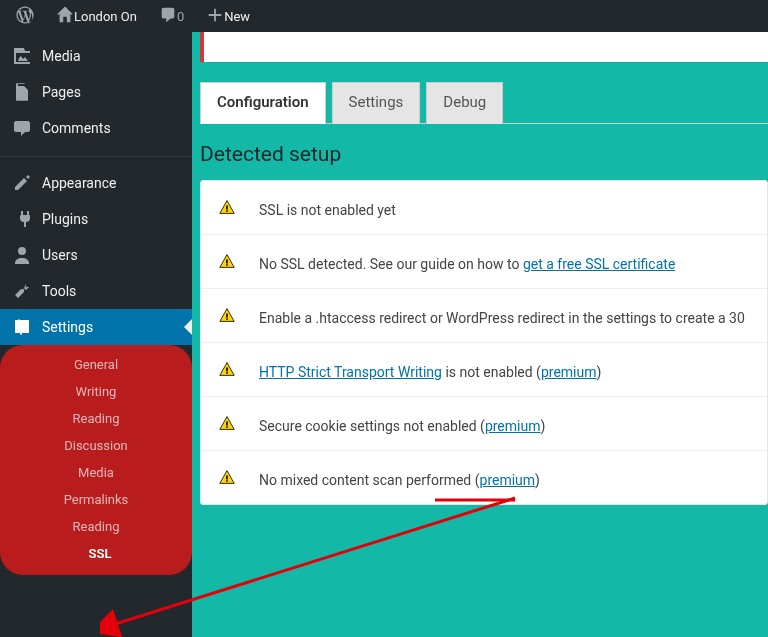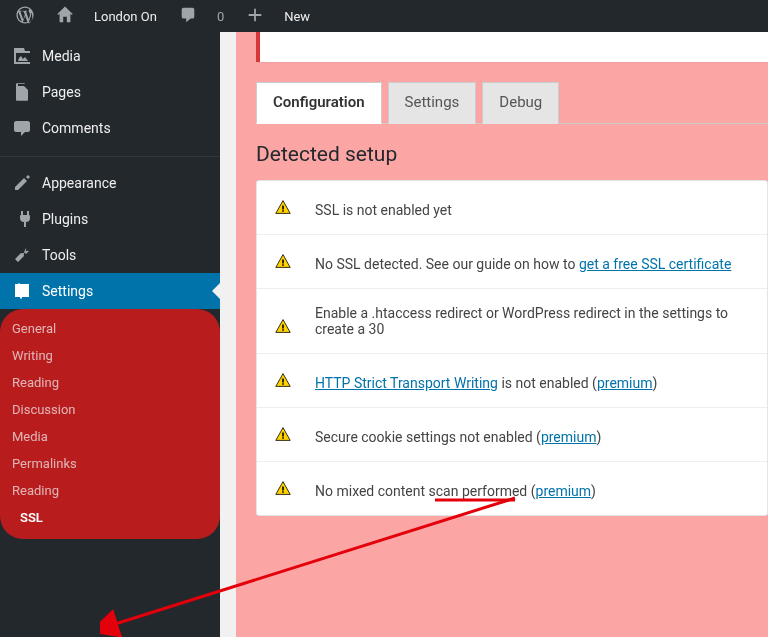--- a/index.html
+++ b/index.html
@@ -21,40 +21,41 @@
     color: #eee;
     display: flex;
     align-items: center;
     padding: 0 8px;
     font-size: 13px;
     gap: 6px;
   }
   .adminbar .ab-item {
     display: flex;
     align-items: center;
-    gap: 20px;
+    gap: 0;
     padding: 8px 8px;
     height: 32px;
     color: #eee;
     cursor: pointer;
     justify-content: space-between;
   }
   .adminbar svg { width:18px; height:18px; fill:#a0a5aa; }
   .adminbar .count { color:#a0a5aa; }
 
   
   .sidebar {
     position: absolute;
     top: 32px; left: 0;
-    width: 220px;
+    width: 192px;
     bottom: 0;
     background: #23282d;
     color: #eee;
     padding-top: 6px;
     overflow: hidden;
+    text-align: center;
   }
   .menu-item {
     display: flex;
     align-items: center;
     gap: 10px;
     padding: 8px 8px 8px 12px;
     color: #eee;
     font-size: 14px;
     cursor: pointer;
     position: relative;
@@ -76,24 +77,23 @@
     color:rgba(240,245,250,.7);
     font-size:13px;
     cursor:pointer;
   }
   .submenu .sub-item.current { color:#fff; font-weight:600;padding-left:20px; }
 
   
   .main {
     position:absolute;
     top:32px; left:192px; right:0; bottom:0;
-    background:#fca5a5;
-    padding: 0 0 0 20px;
+    background:#14b8a6;
+    padding: 0 0 0 8px;
     overflow:hidden;
-    margin-left:44px;
   }
   .notice-bar {
     height: 30px;
     border-left: 4px solid #d63638;
     background:#fff;
     margin: 0 0 20px 0;
     box-shadow: 0 1px 1px rgba(0,0,0,.04);
   }
 
   
@@ -231,20 +231,28 @@
     <span class="micon">
         <svg viewBox="0 0 20 20">
           <path d="M13 2v4h2V2h2v4c1 0 1 1 1 1v2c0 3-2 4-4 4v5h-2v-5c-2 0-4-1-4-4V7s0-1 1-1V2h2v4h2V2z"></path>
         </svg>
       </span>
     <span>Plugins</span>
   </div>
   <div class="menu-item">
     <span class="micon">
         <svg viewBox="0 0 20 20">
+          <path d="M10 10a4 4 0 100-8 4 4 0 000 8zm-7 8c0-3 3-5 7-5s7 2 7 5v1H3z"></path>
+        </svg>
+      </span>
+    <span>Users</span>
+  </div>
+  <div class="menu-item">
+    <span class="micon">
+        <svg viewBox="0 0 20 20">
           <path d="M14 3a4 4 0 01-5 5l-6 6 3 3 6-6a4 4 0 015-5l-3 3-2-2z"></path>
         </svg>
       </span>
     <span>Tools</span>
   </div>
   <div class="menu-item current">
     <span class="micon">
         <svg viewBox="0 0 20 20">
           <path d="M4 4h12v2H4zm0 4h12v2H4zm0 4h12v2H4z M6 4v2 M12 8v2 M8 12v2" fill="none" stroke="#fff" stroke-width="2"></path>
           <rect x="3" y="4" width="14" height="2"></rect>

